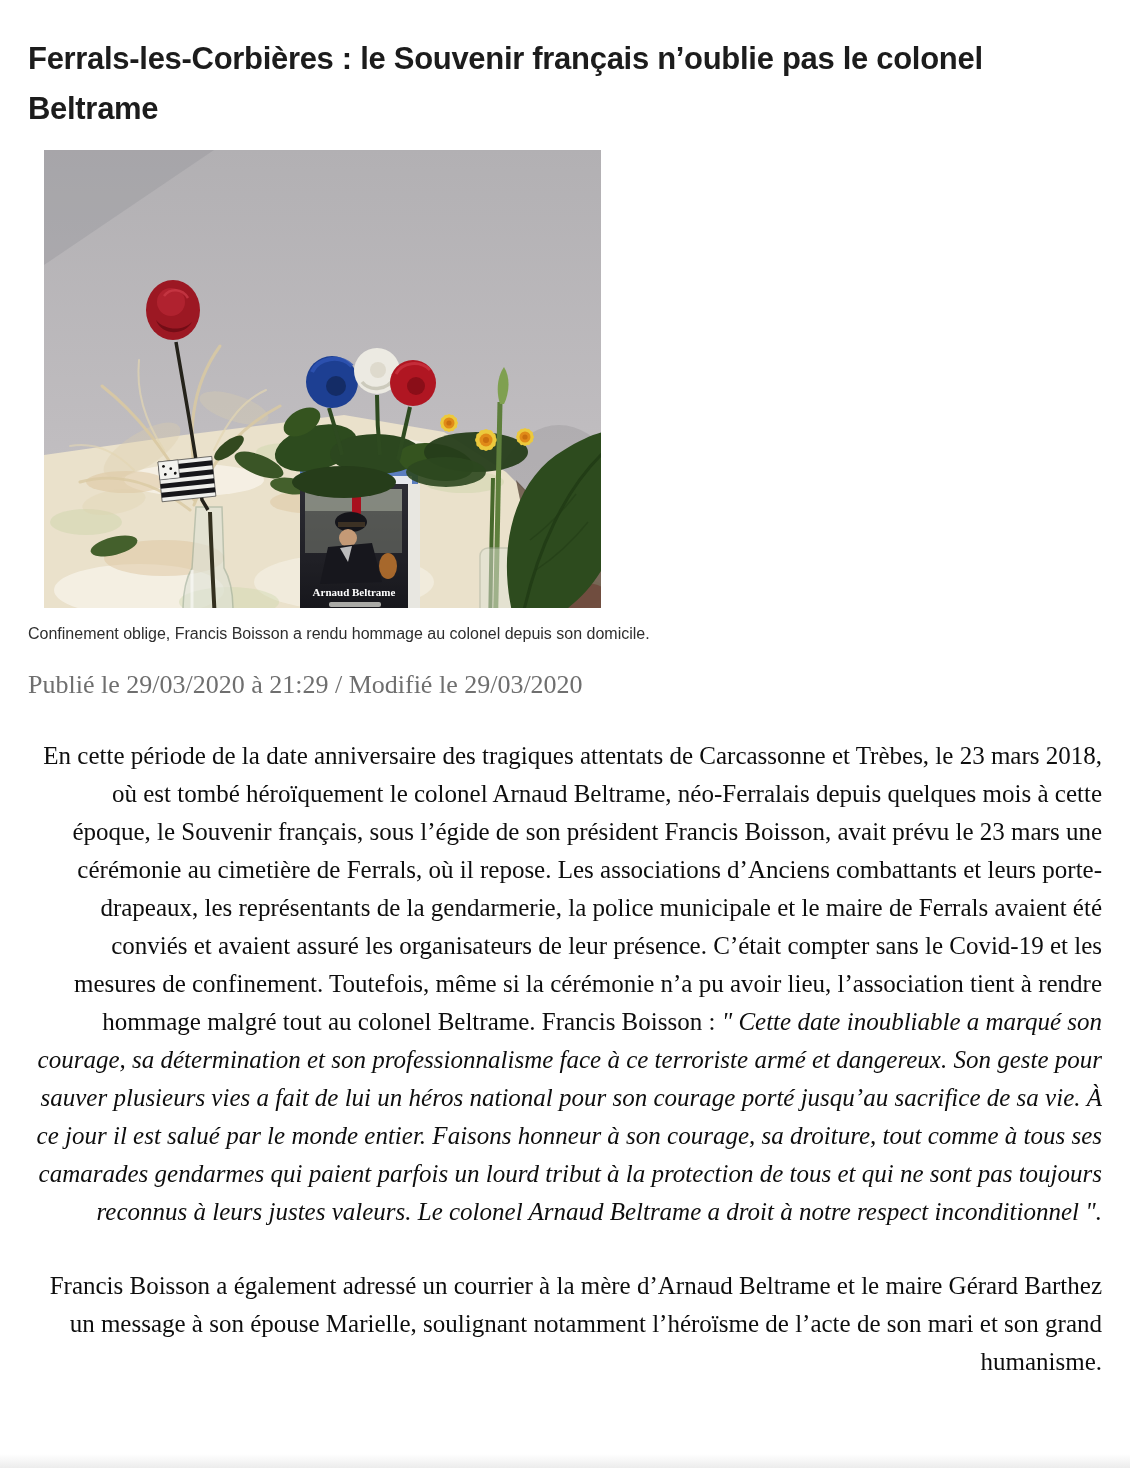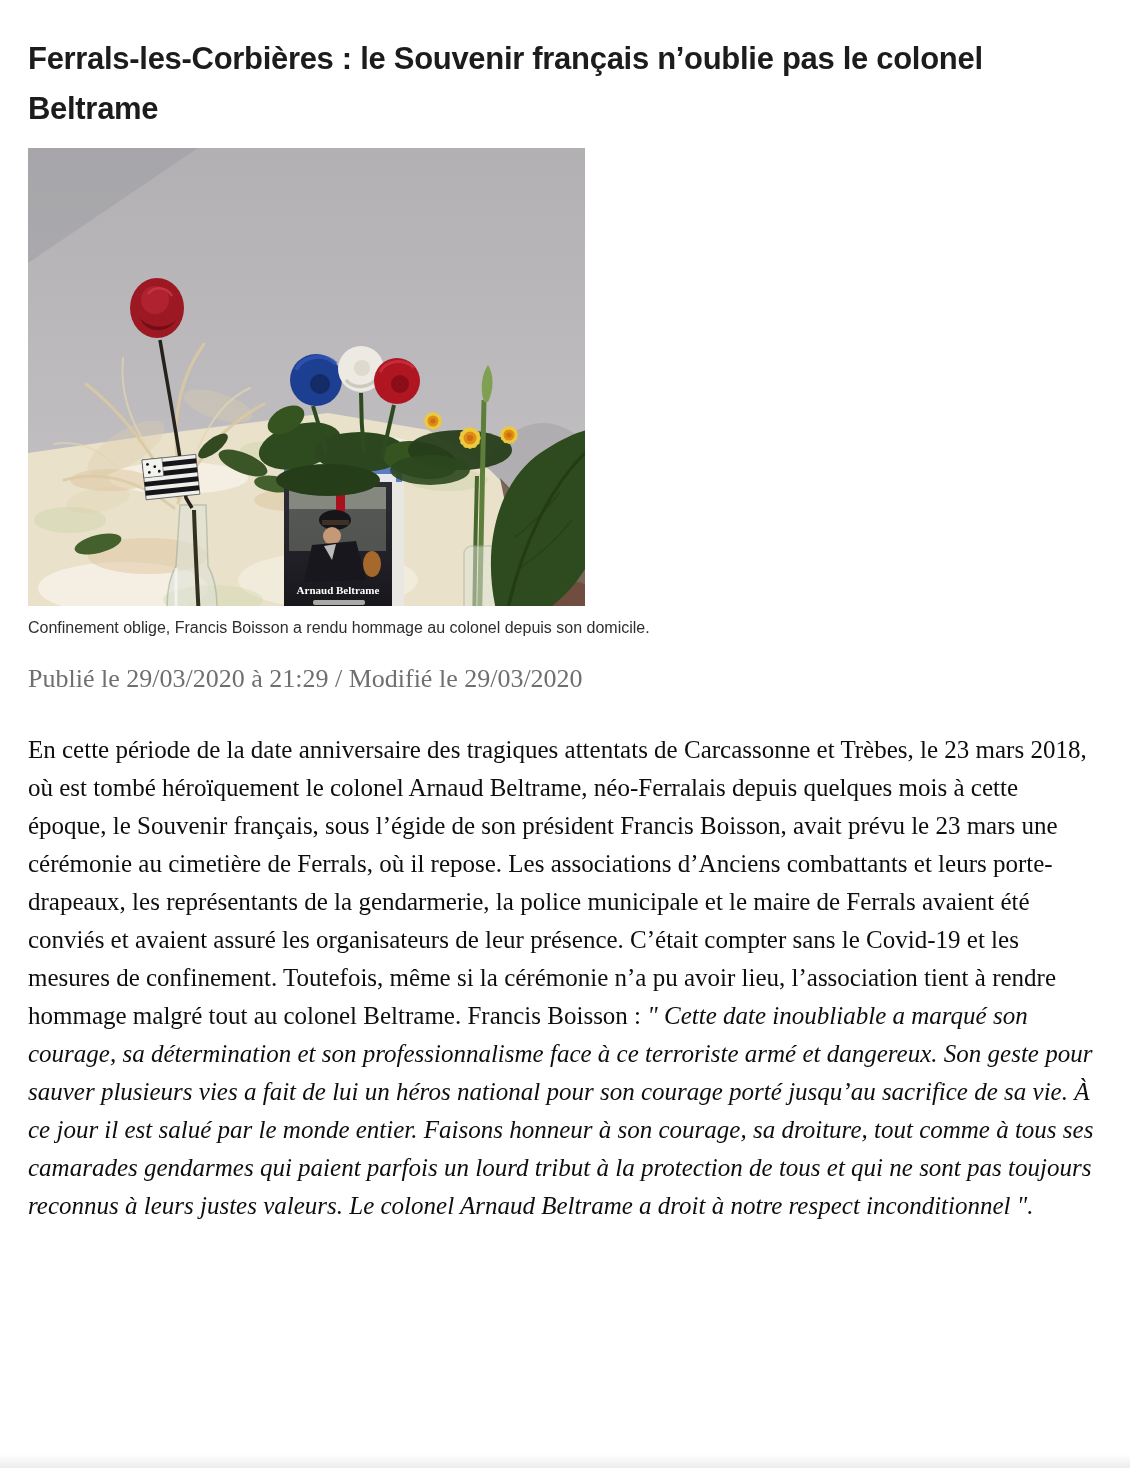--- a/index.html
+++ b/index.html
@@ -17,21 +17,21 @@
     margin: 14px 0 14px 0;
     font-family: "Liberation Sans", sans-serif;
     font-weight: 700;
     font-size: 31px;
     line-height: 50px;
     letter-spacing: -0.3px;
     color: #1c1c1c;
     max-width: 1080px;
   }
   figure.photo {
-    margin: 0;
+    margin: 16px;
     width: 557px;
     height: 458px;
     display: block;
     border-radius: 20px;
   }
   figure.photo svg { display: block; }
   .caption {
     margin-top: 12px;
     font-family: "Liberation Sans", sans-serif;
     font-size: 16px;
@@ -44,20 +44,21 @@
     font-size: 26px;
     line-height: 32px;
     color: #6f6f6f;
   }
   .body p {
     margin: 36px 0 0 0;
     font-size: 25px;
     line-height: 38px;
     color: #0e0e0e;
     max-width: 1076px;
+    text-align: right;
   }
   .body .quote { font-style: italic; }
   .bottom-fade {
     position: absolute;
     left: 0; right: 0; bottom: 0;
     height: 14px;
     background: linear-gradient(#ffffff, #ececec);
   }
 </style>
 </head>
@@ -283,16 +284,17 @@
       </g>
     </svg>
   </figure>
 
   <div class="caption">Confinement oblige, Francis Boisson a rendu hommage au colonel depuis son domicile.</div>
 
   <div class="pubdate">Publié le 29/03/2020 à 21:29 / Modifié le 29/03/2020</div>
 
   <div class="body">
     <p><span>En cette période de la date anniversaire des tragiques attentats de Carcassonne et Trèbes, le 23 mars 2018, où est tombé héroïquement le colonel Arnaud Beltrame, néo-Ferralais depuis quelques mois à cette époque, le Souvenir français, sous l’égide de son président Francis Boisson, avait prévu le 23 mars une cérémonie au cimetière de Ferrals, où il repose. Les associations d’Anciens combattants et leurs porte-drapeaux, les représentants de la gendarmerie, la police municipale et le maire de Ferrals avaient été conviés et avaient assuré les organisateurs de leur présence. C’était compter sans le Covid-19 et les mesures de confinement. Toutefois, même si la cérémonie n’a pu avoir lieu, l’association tient à rendre hommage malgré tout au colonel Beltrame. Francis Boisson : </span><em class="quote">" Cette date inoubliable a marqué son courage, sa détermination et son professionnalisme face à ce terroriste armé et dangereux. Son geste pour sauver plusieurs vies a fait de lui un héros national pour son courage porté jusqu’au sacrifice de sa vie. À ce jour il est salué par le monde entier. Faisons honneur à son courage, sa droiture, tout comme à tous ses camarades gendarmes qui paient parfois un lourd tribut à la protection de tous et qui ne sont pas toujours reconnus à leurs justes valeurs. Le colonel Arnaud Beltrame a droit à notre respect inconditionnel ".</em></p>
+    <p>Francis Boisson a également adressé un courrier à la mère d’Arnaud Beltrame et le maire Gérard Barthez un message à son épouse Marielle, soulignant notamment l’héroïsme de l’acte de son mari et son grand humanisme.</p>
   </div>
 
   <div class="bottom-fade"></div>
 </div>
 
 </body></html>

